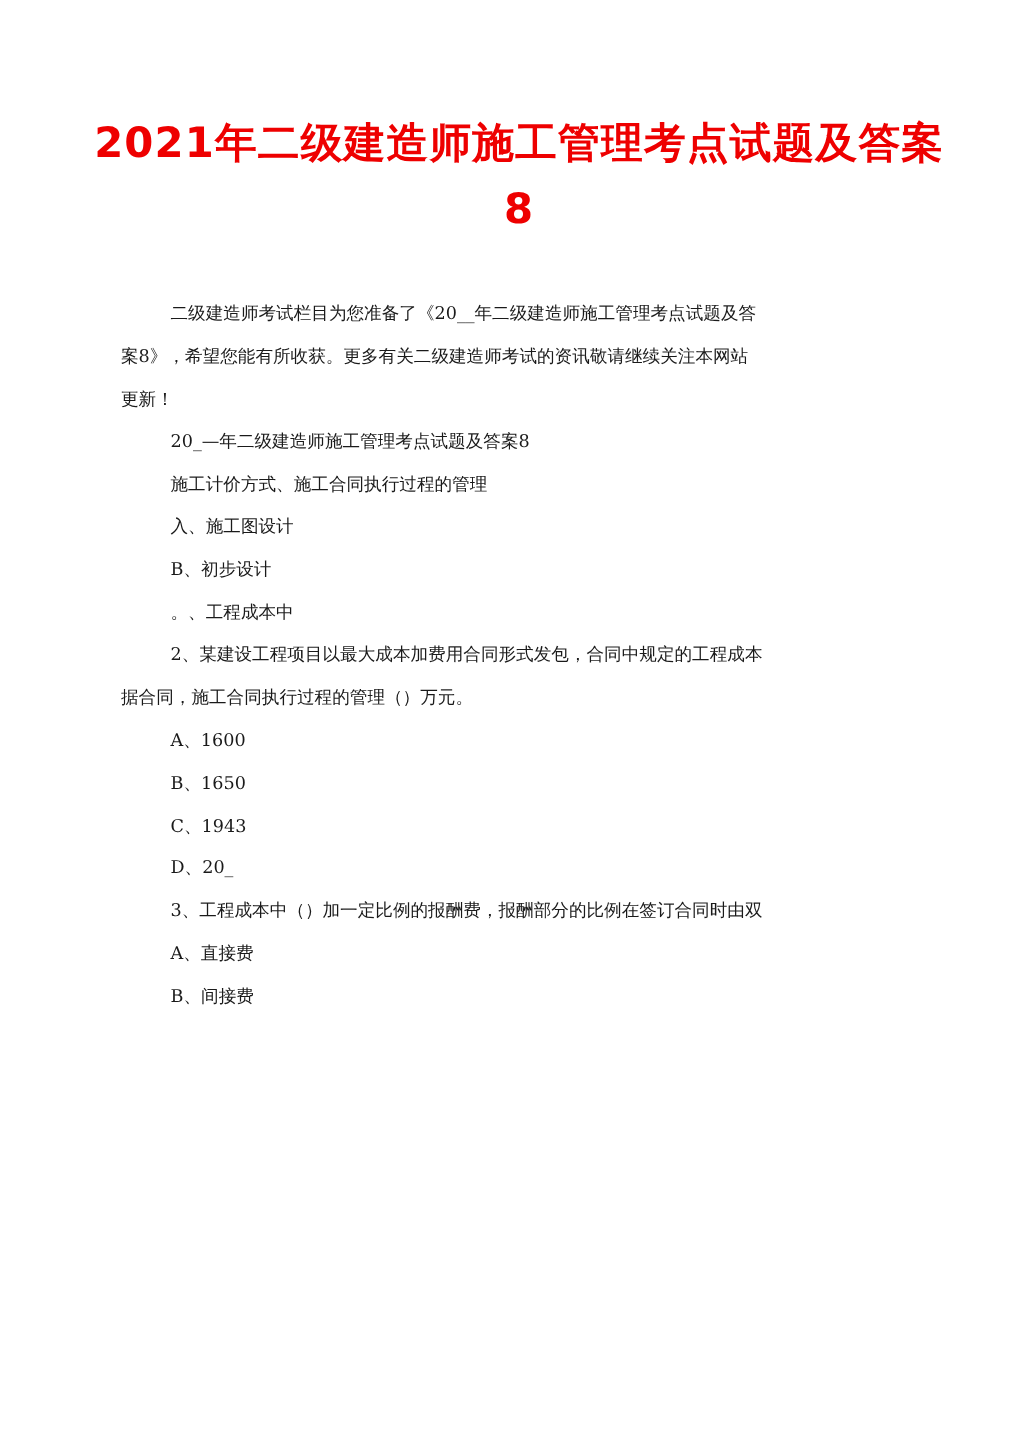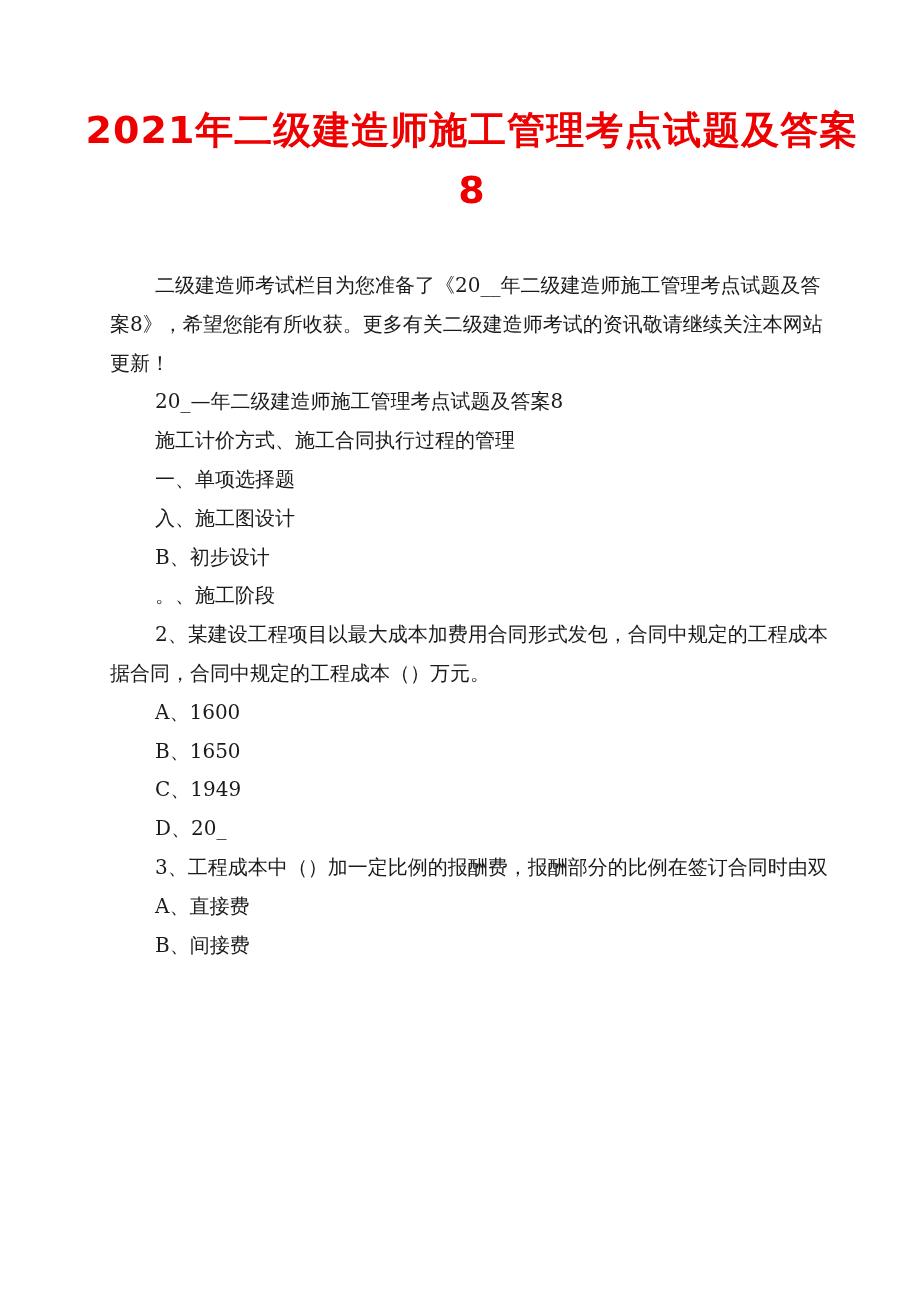--- a/index.html
+++ b/index.html
@@ -26,21 +26,21 @@
     font-weight: 700;
     font-size: 38px;
     line-height: 60px;
     letter-spacing: 1px;
   }
   .doc-body {
     position: absolute;
     top: 266px;
     left: 110px;
     width: 700px;
-    font-size: 20px;
+    font-size: 16px;
   }
   .line {
     height: 38.8px;
     line-height: 38.8px;
     white-space: nowrap;
   }
   .line.indent {
     padding-left: 45px;
   }
 </style>
@@ -51,27 +51,26 @@
   <h1 class="doc-title" style="color: rgb(238, 0, 0);">
     <div>2021年二级建造师施工管理考点试题及答案</div>
     <div>8</div>
   </h1>
   <div class="doc-body" style="color: rgb(26, 26, 26);">
       <div class="line indent">二级建造师考试栏目为您准备了《20__年二级建造师施工管理考点试题及答</div>
       <div class="line">案8》，希望您能有所收获。更多有关二级建造师考试的资讯敬请继续关注本网站</div>
       <div class="line">更新！</div>
       <div class="line indent">20_—年二级建造师施工管理考点试题及答案8</div>
       <div class="line indent">施工计价方式、施工合同执行过程的管理</div>
-      <div class="line indent">一、单项选择题</div>
       <div class="line indent">入、施工图设计</div>
       <div class="line indent">B、初步设计</div>
-      <div class="line indent">。、施工阶段</div>
+      <div class="line indent">。、工程成本中</div>
       <div class="line indent">2、某建设工程项目以最大成本加费用合同形式发包，合同中规定的工程成本</div>
-      <div class="line">据合同，合同中规定的工程成本（）万元。</div>
+      <div class="line">据合同，施工合同执行过程的管理（）万元。</div>
       <div class="line indent">A、1600</div>
       <div class="line indent">B、1650</div>
-      <div class="line indent">C、1949</div>
+      <div class="line indent">C、1943</div>
       <div class="line indent">D、20_</div>
       <div class="line indent">3、工程成本中（）加一定比例的报酬费，报酬部分的比例在签订合同时由双</div>
       <div class="line indent">A、直接费</div>
       <div class="line indent">B、间接费</div>
     </div>
 </div>
 
 </body></html>

